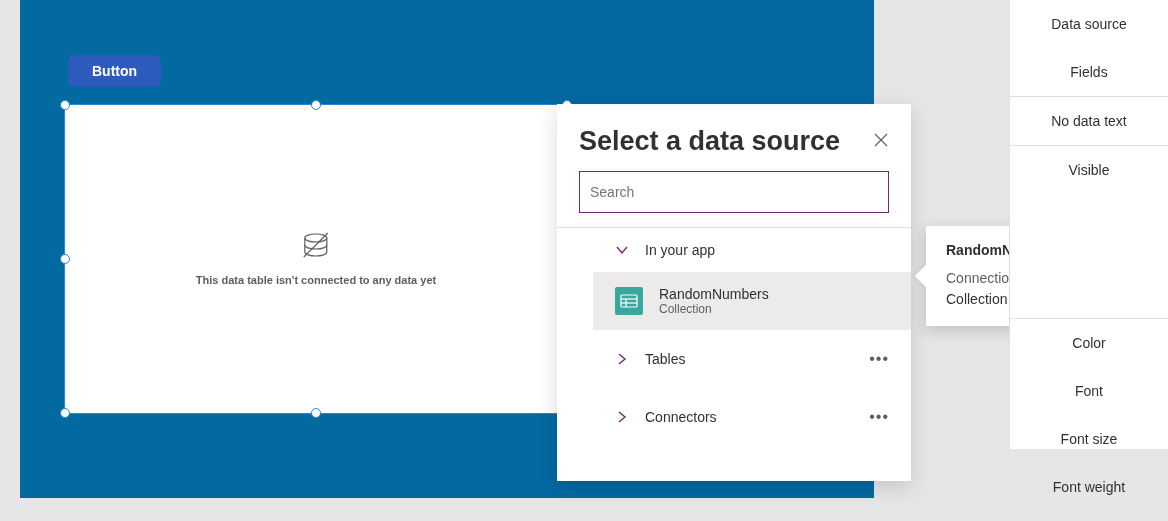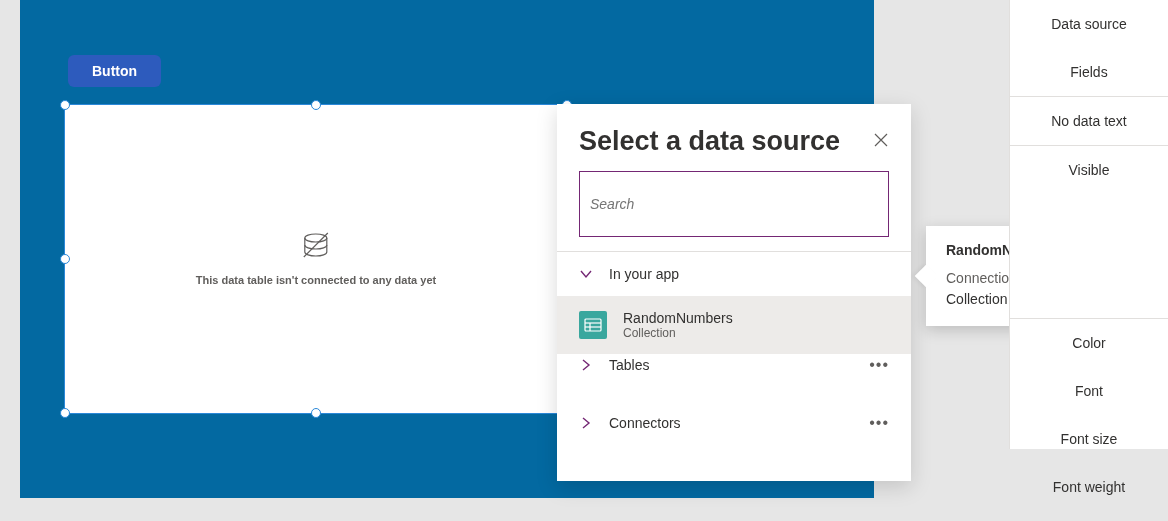--- a/index.html
+++ b/index.html
@@ -73,34 +73,34 @@
     justify-content: space-between;
     align-items: center;
     padding: 22px 22px 14px 22px;
   }
   .popup-title { font-size: 27px; color: #323130; font-weight: 600; }
   .close-x { cursor: pointer; color: #605e5c; }
 
   .search-wrap { padding: 0 22px 14px 22px; border-bottom: 1px solid #e1dfdd; }
   .search-input {
     width: 100%;
-    padding: 24px 10px;
+    padding: 12px 10px;
     border: 1px solid #742774;
     font-size: 14px;
     outline: none;
-    font-style: italic;
   }
 
   .list { flex: 1; overflow: auto; }
   .row {
     display: flex;
     align-items: center;
     padding: 14px 22px;
     gap: 16px;
     cursor: pointer;
+    margin-left: 36px;
   }
   .row.hl { background: #edebe9; }
 
   .chev { width: 14px; height: 14px; flex-shrink:0; display:flex; align-items:center; justify-content:center;}
   .row-label { font-size: 14px; color: #323130; flex:1; }
   .row-sub { font-size: 12px; color: #605e5c; }
   .more { color: #605e5c; font-size: 16px; letter-spacing: 1px; cursor:pointer; }
 
   .ds-icon {
     width: 28px; height: 28px;
@@ -207,21 +207,21 @@
           <line x1="6" y1="6" x2="6" y2="14" stroke="#fff" stroke-width="1.2"></line>
           <line x1="1" y1="10" x2="17" y2="10" stroke="#fff" stroke-width="1.2"></line>
         </svg>
       </span>
       <span style="display:flex;flex-direction:column;">
         <span class="row-label">RandomNumbers</span>
         <span class="row-sub">Collection</span>
       </span>
     </div>
 
-    <div class="row" style="padding-top:2px;padding-bottom:20px;">
+    <div class="row" style="padding-top:20px;padding-bottom:20px;">
       <span class="chev">
         <svg width="14" height="14" viewBox="0 0 14 14">
             <path d="M4 2 L10 7 L4 12" fill="none" stroke="#742774" stroke-width="1.4"></path>
           </svg>
       </span>
       <span class="row-label">Tables</span>
       <span class="more">•••</span>
     </div>
 
     <div class="row" style="padding-top:20px;padding-bottom:20px;">

